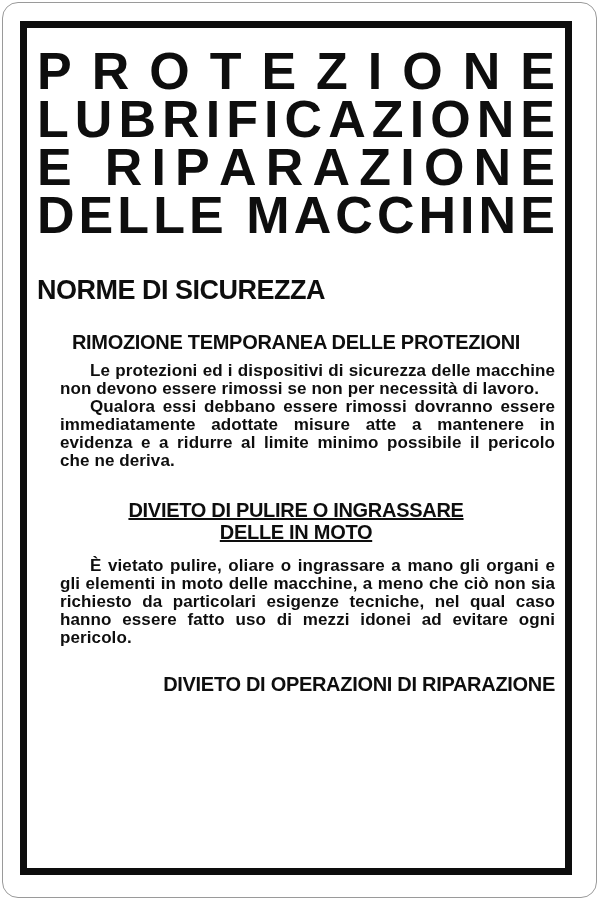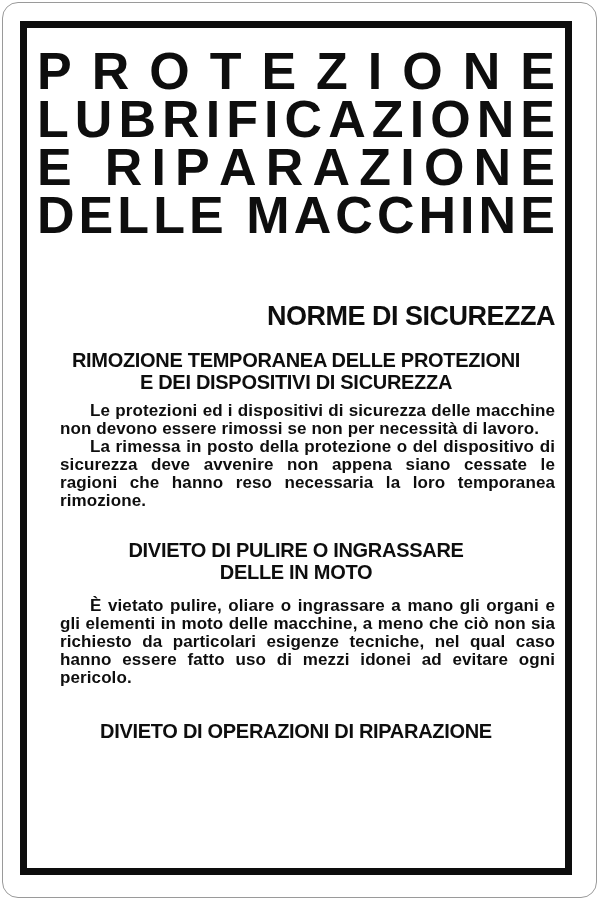--- a/index.html
+++ b/index.html
@@ -50,35 +50,35 @@
     line-height: 48px;
     height: 48px;
     white-space: nowrap;
     letter-spacing: 0;
   }
   .title-line .wsp {
     display: inline-block;
     width: 0.28em;
   }
   .subtitle {
-    margin-top: 64px;
-    text-align: right;
+    margin-top: 38px;
+    text-align: left;
     font-size: 27px;
     line-height: 27px;
     letter-spacing: -0.5px;
   }
   .section-heading {
     text-align: center;
     font-size: 20px;
     line-height: 22px;
     letter-spacing: -0.3px;
   }
-  .sh-1 { margin-top: 19px; }
-  .sh-2 { margin-top: 29px; }
-  .sh-3 { margin-top: 33px; }
+  .sh-1 { margin-top: 27px; }
+  .sh-2 { margin-top: 29px; text-decoration: underline; }
+  .sh-3 { margin-top: 26px; text-align: right; }
   .body-block {
     margin-top: 9px;
     font-size: 17px;
     line-height: 18px;
     text-align: justify;
     letter-spacing: 0.1px;
     margin-left: 23px;
   }
   .bb-2, .bb-3 { margin-top: 14px; }
   .body-block p {
@@ -153,25 +153,24 @@
             <span>I</span>
             <span>N</span>
             <span>E</span>
           </div>
       </div>
 
       <div class="subtitle">NORME DI SICUREZZA</div>
 
       <div class="section-heading sh-1">
         <div>RIMOZIONE TEMPORANEA DELLE PROTEZIONI</div>
-        <div>E DEI DISPOSITIVI DI SICUREZZA</div>
       </div>
       <div class="body-block bb-1">
         <p>Le protezioni ed i dispositivi di sicurezza delle macchine non devono essere rimossi se non per necessità di lavoro.</p>
-        <p>La rimessa in posto della protezione o del dispositivo di sicurezza deve avvenire non appena siano cessate le ragioni che hanno reso necessaria la loro temporanea rimozione.</p>
+        <p>Qualora essi debbano essere rimossi dovranno essere immediatamente adottate misure atte a mantenere in evidenza e a ridurre al limite minimo possibile il pericolo che ne deriva.</p>
       </div>
 
       <div class="section-heading sh-2">
         <div>DIVIETO DI PULIRE O INGRASSARE</div>
         <div>DELLE IN MOTO</div>
       </div>
       <div class="body-block bb-2">
         <p>È vietato pulire, oliare o ingrassare a mano gli organi e gli elementi in moto delle macchine, a meno che ciò non sia richiesto da particolari esigenze tecniche, nel qual caso hanno essere fatto uso di mezzi idonei ad evitare ogni pericolo.</p>
       </div>
 

